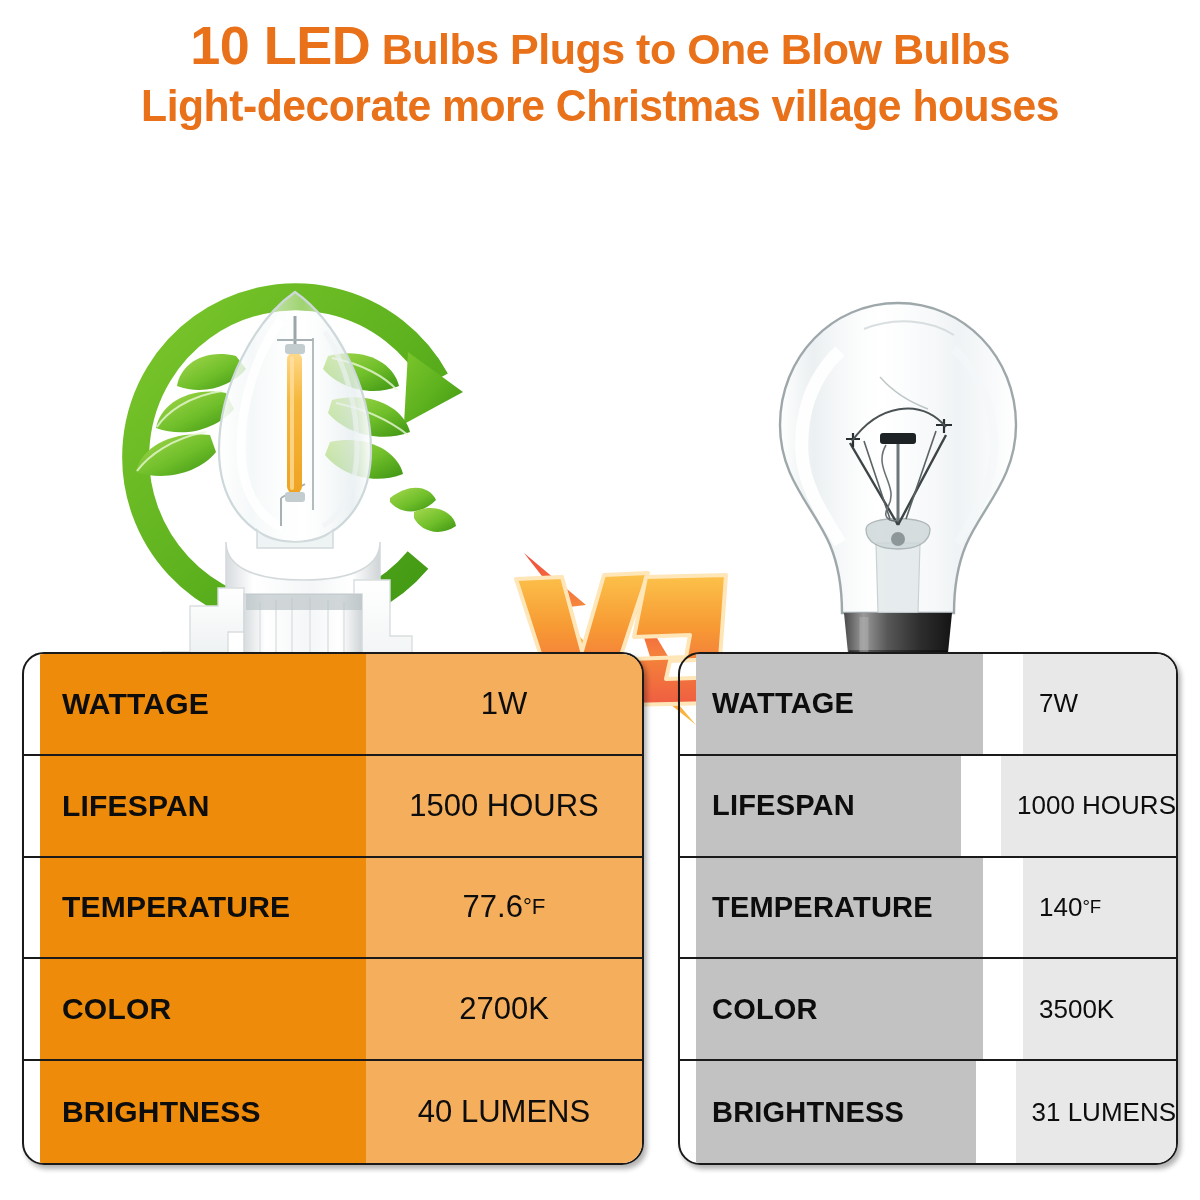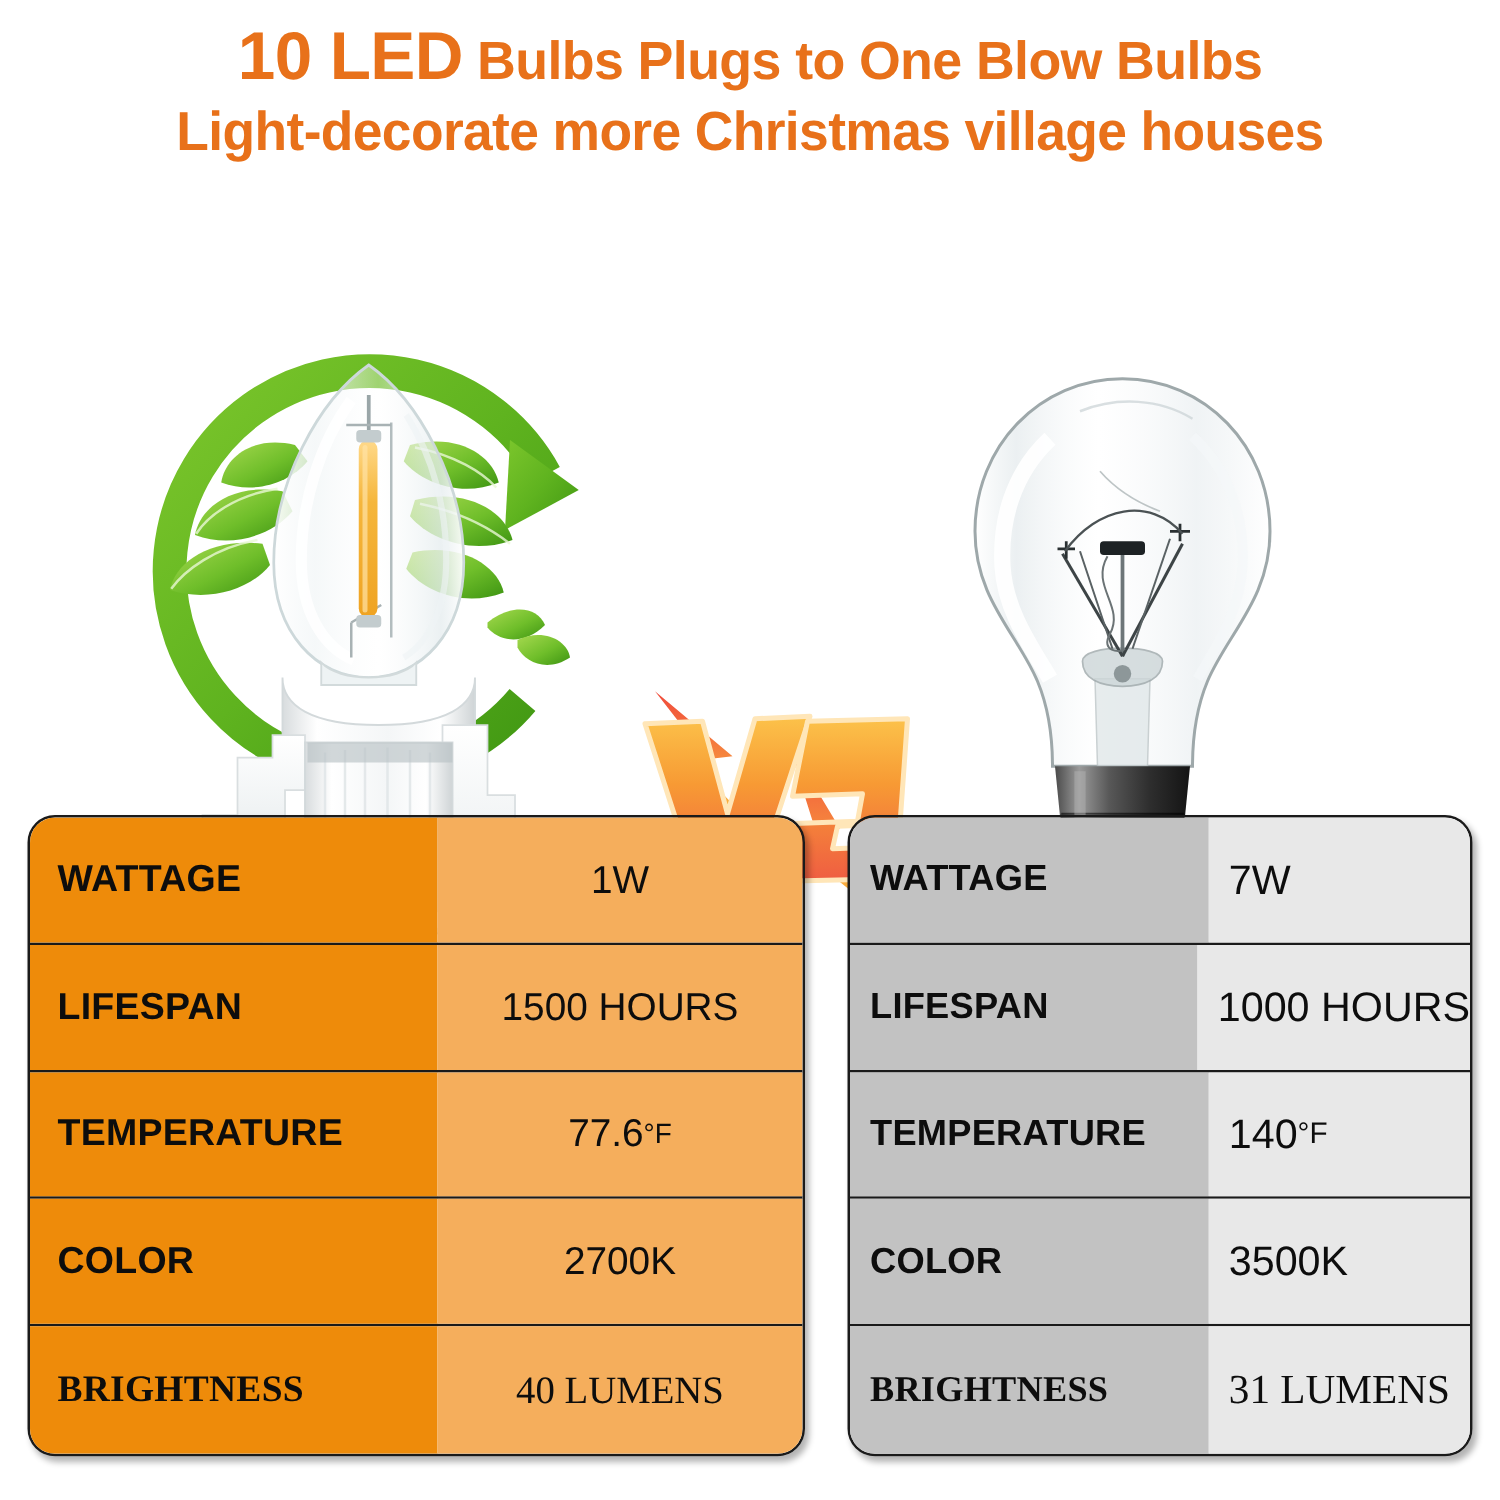--- a/index.html
+++ b/index.html
@@ -62,22 +62,23 @@
     box-shadow: 3px 4px 5px rgba(0,0,0,0.30);
   }
   #table-led  { left: 22px;  top: 652px; width: 622px; height: 513px; }
   #table-inc  { left: 678px; top: 652px; width: 500px; height: 513px; }
 
   .spec-row {
     display: flex;
     height: 20%;
     box-sizing: border-box;
     border-bottom: 2px solid #1a1a1a;
-  }
-  .spec-row:last-child { border-bottom: none; font-family: Liberation Serif, serif; }
+    padding-left: 16px;
+  }
+  .spec-row:last-child { border-bottom: none; }
 
   .spec-label, .spec-value {
     display: flex;
     align-items: center;
     box-sizing: border-box;
     color: #0d0d0d;
     white-space: nowrap;
   }
   .spec-label { font-weight: bold; }
 
@@ -103,22 +104,23 @@
     background: #c2c2c2;
     padding-left: 16px;
     font-size: 29px;
     letter-spacing: 0.2px;
   }
   #table-inc .spec-value {
     flex: 1;
     background: #e8e8e8;
     justify-content: flex-start;
     padding-left: 16px;
-    font-size: 33px;
+    font-size: 26px;
     font-weight: normal;
+    margin-left: 40px;
   }
   .deg { font-size: 0.72em; vertical-align: 0.55em; }
 </style>
 </head>
 <body>
 
 <div id="headline">
   <div class="line1"><span class="big">10 LED</span><span> Bulbs Plugs to One Blow Bulbs</span></div>
   <div class="line2">Light-decorate more Christmas village houses</div>
 </div>

